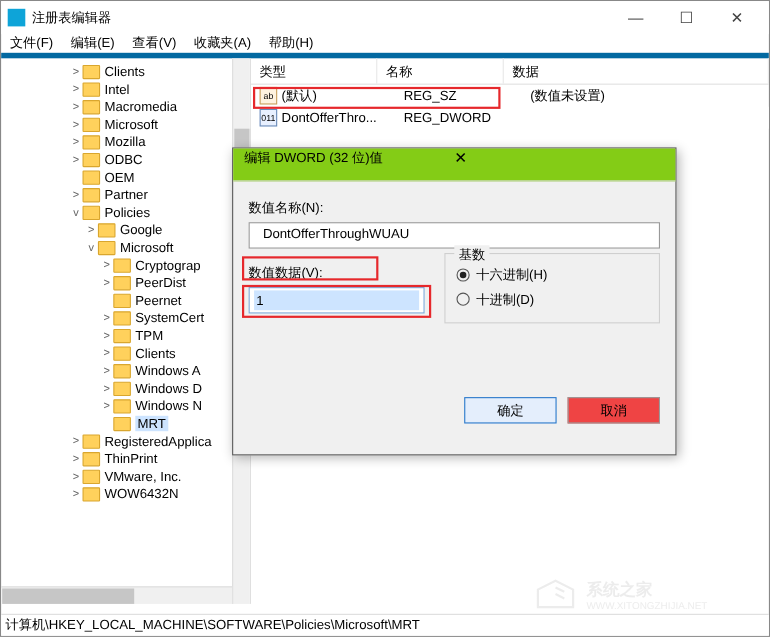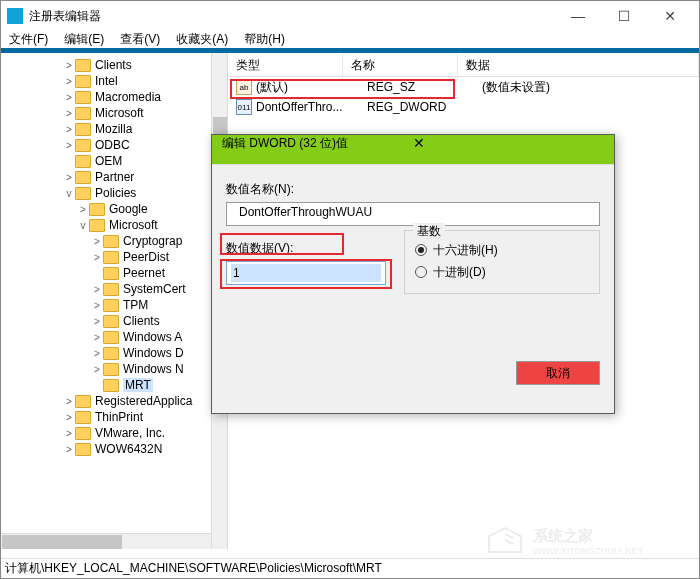--- a/index.html
+++ b/index.html
@@ -267,20 +267,21 @@
             <span>十六进制(H)</span>
           </div>
           <div class="radio-row">
             <span class="radio"></span>
             <span>十进制(D)</span>
           </div>
         </div>
       </div>
     </div>
     <div class="btn-row">
+      <div class="btn primary">确定</div>
       <div class="btn">取消</div>
     </div>
   </div>
 </div>
 
 <div class="watermark">
   <svg width="40" height="30" viewBox="0 0 40 30">
       <path d="M4 26 L4 10 L20 2 L36 10 L36 26 Z M20 8 L28 12 M20 14 L28 18" stroke="#e8e8e8" stroke-width="2" fill="none"></path>
     </svg>
   <div>

